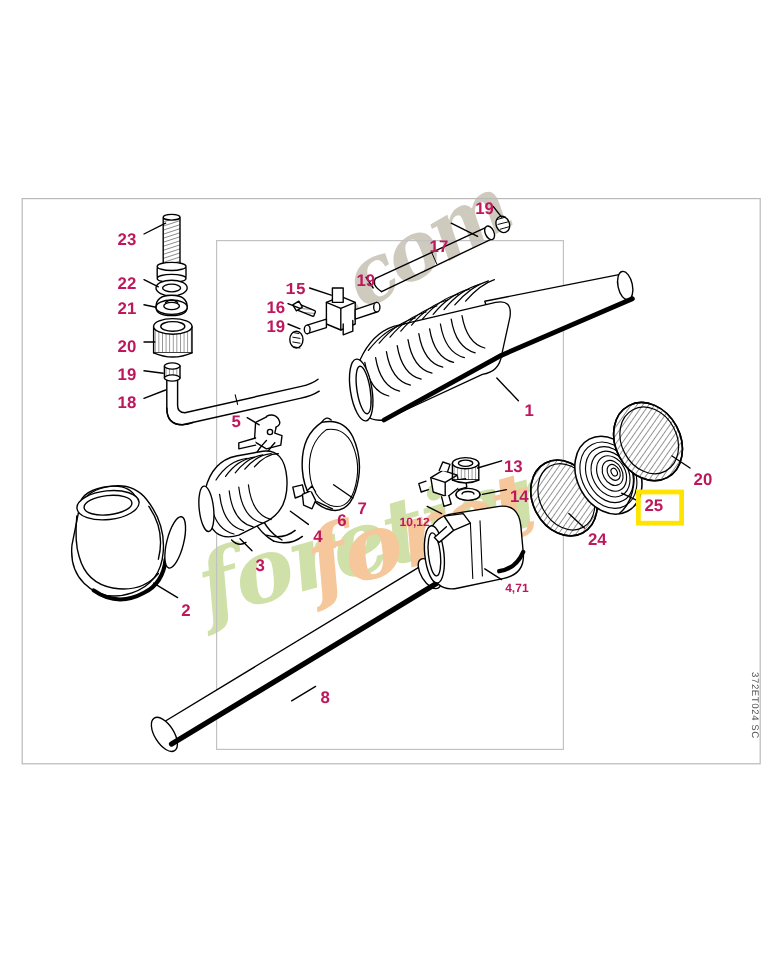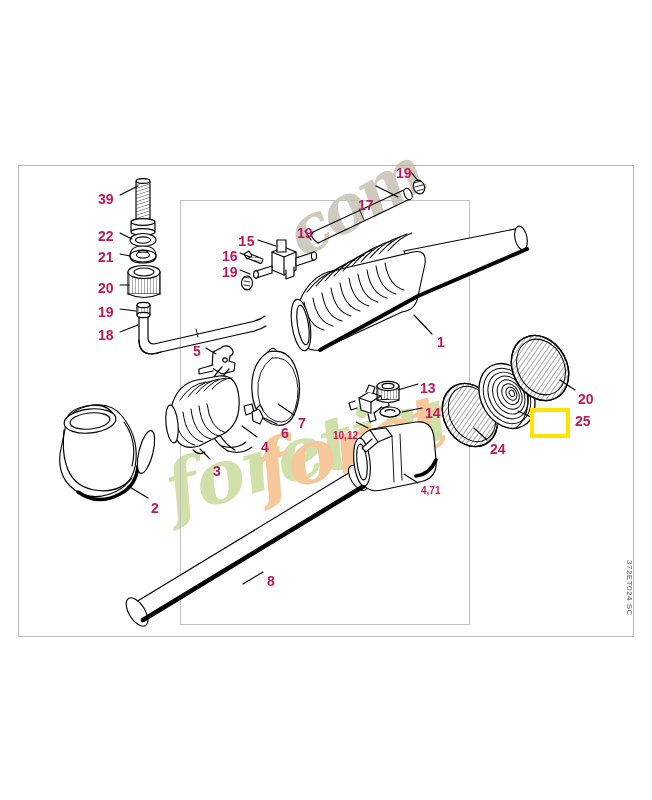--- a/index.html
+++ b/index.html
@@ -353,21 +353,21 @@
         <path d="M487 440 L474 428"></path>
         <path d="M533 418 L518 411"></path>
         <path d="M575 390 L560 380"></path>
       </g>
     </g>
   </svg>
 
   <div class="hl" style="left:530px;top:408px;width:40px;height:30px;"></div>
 
   <div id="labels">
-      <div class="lbl" style="left: 98px; top: 192px;">39</div>
+      <div class="lbl" style="left: 98px; top: 192px;">23</div>
       <div class="lbl" style="left: 98px; top: 229px;">22</div>
       <div class="lbl" style="left: 98px; top: 250px;">21</div>
       <div class="lbl" style="left: 98px; top: 281px;">20</div>
       <div class="lbl" style="left: 98px; top: 305px;">19</div>
       <div class="lbl" style="left: 98px; top: 328px;">18</div>
       <div class="lbl" style="left: 358px; top: 198px; text-align: right;">17</div>
       <div class="lbl" style="left: 396px; top: 166px;">19</div>
       <div class="lbl" style="left: 238px; top: 235px; font-family: Liberation Mono, monospace;">15</div>
       <div class="lbl" style="left: 222px; top: 249px;">16</div>
       <div class="lbl" style="left: 222px; top: 265px;">19</div>
@@ -378,19 +378,19 @@
       <div class="lbl" style="left: 281px; top: 426px;">6</div>
       <div class="lbl" style="left: 261px; top: 440px;">4</div>
       <div class="lbl" style="left: 213px; top: 464px;">3</div>
       <div class="lbl" style="left: 151px; top: 501px;">2</div>
       <div class="lbl" style="left: 267px; top: 574px;">8</div>
       <div class="lbl" style="left: 420px; top: 381px;">13</div>
       <div class="lbl" style="left: 425px; top: 406px;">14</div>
       <div class="lbl sm" style="left: 333px; top: 431px;">10,12</div>
       <div class="lbl sm" style="left: 421px; top: 486px;">4,71</div>
       <div class="lbl" style="left: 490px; top: 442px;">24</div>
-      <div class="lbl" style="left: 537px; top: 414px; margin-left: 38px;">25</div>
+      <div class="lbl" style="left: 537px; top: 414px;">25</div>
       <div class="lbl" style="left: 578px; top: 392px;">20</div>
     </div>
 
   <div class="sidecode">372ET024 SC</div>
 
 </div>
 
 </body></html>

